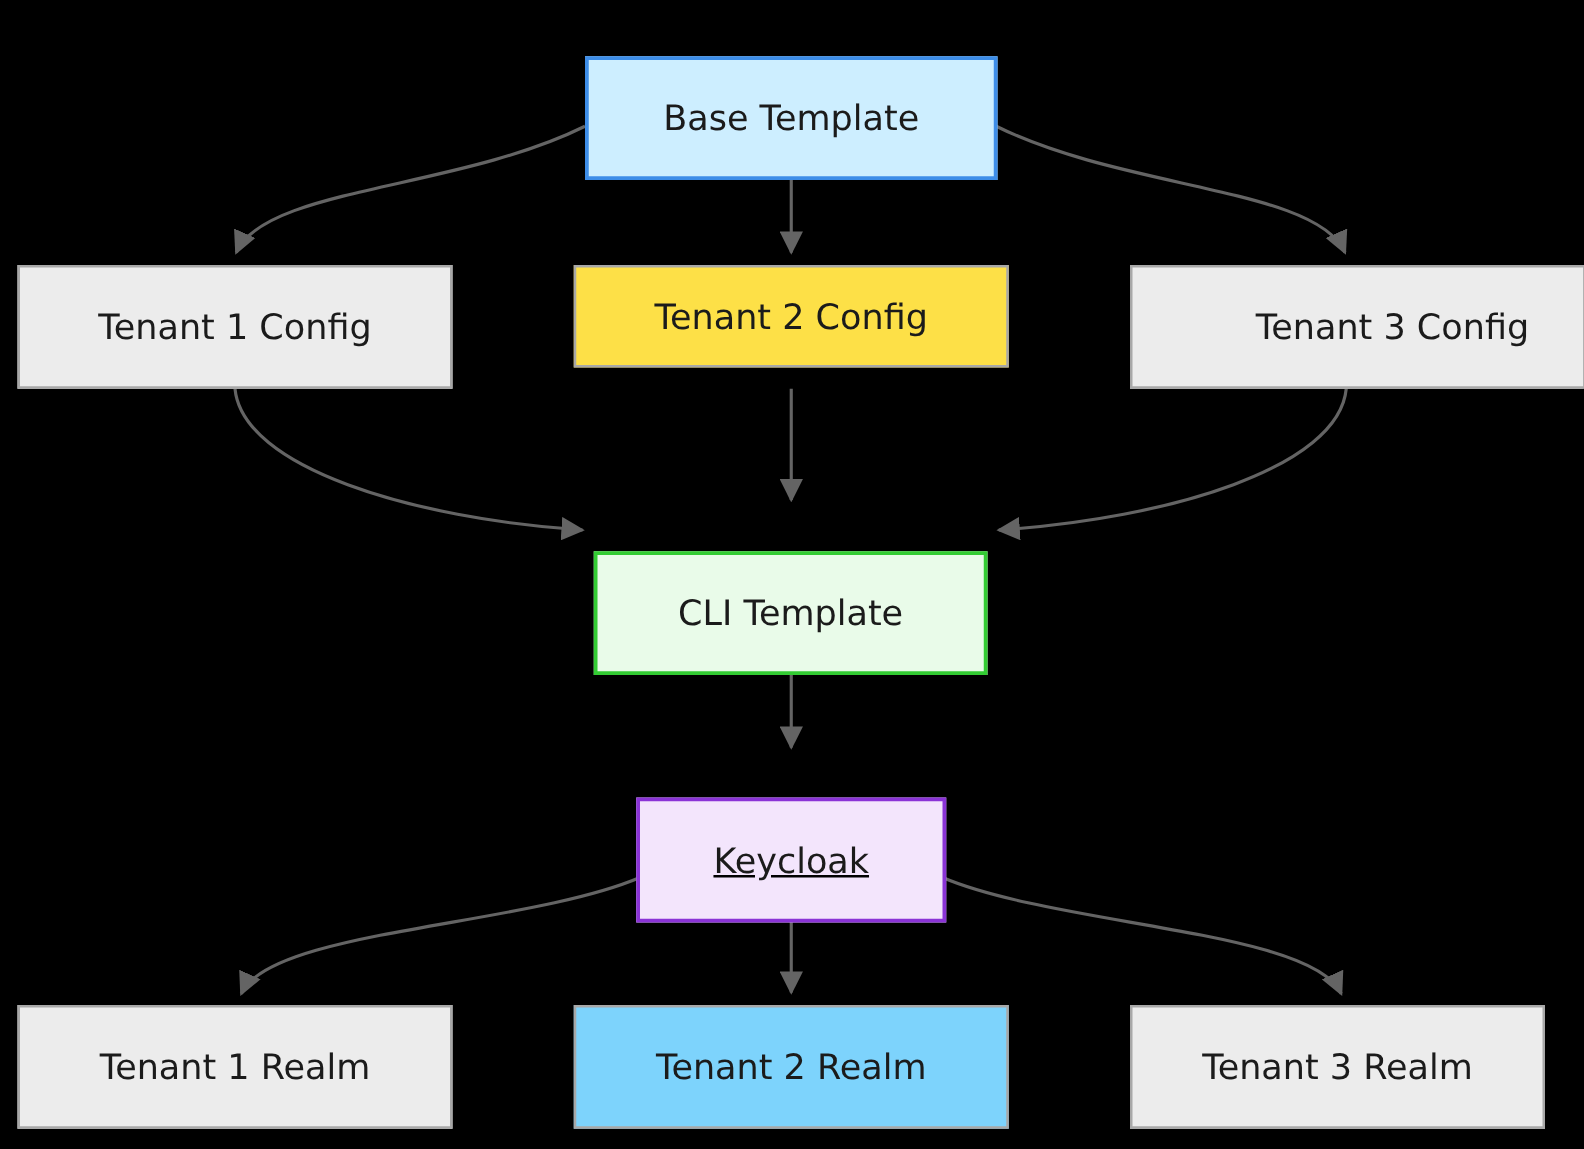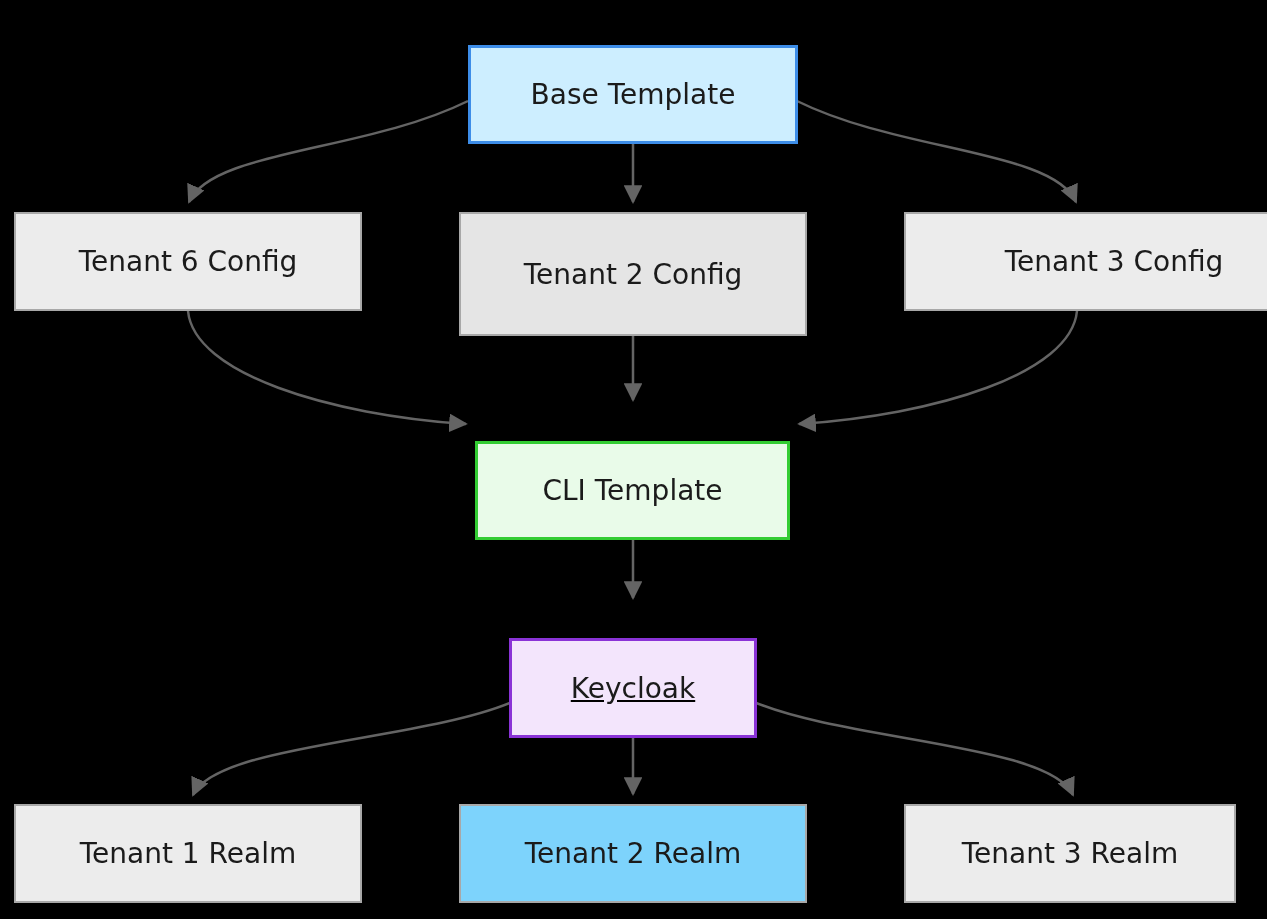--- a/index.html
+++ b/index.html
@@ -79,24 +79,24 @@
     <path class="edge" d="M 512 702 C 420 741 216 744 193 795" marker-end="url(#arrow)"></path>
     <path class="edge" d="M 633 707 L 633 794" marker-end="url(#arrow)"></path>
     <path class="edge" d="M 754 702 C 846 741 1050 744 1073 795" marker-end="url(#arrow)"></path>
   </svg>
 
   <div class="node accent" style="left: 468px; top: 14px; width: 330px; height: 99px; background: rgb(205, 238, 255); border-color: rgb(61, 141, 232);">
     <span class="label">Base Template</span>
   </div>
 
   <div class="node" style="left: 14px; top: 212px; width: 348px; height: 99px; background: rgb(236, 236, 236); border-color: rgb(168, 168, 168);">
-    <span class="label">Tenant 6 Config</span>
+    <span class="label">Tenant 1 Config</span>
   </div>
 
-  <div class="node" style="left: 459px; top: 212px; width: 348px; height: 124px; background: #e5e5e5; border-color: rgb(168, 168, 168); justify-content: center;">
+  <div class="node" style="left: 459px; top: 212px; width: 348px; height: 82px; background: #fde047; border-color: rgb(168, 168, 168); justify-content: center;">
     <span class="label">Tenant 2 Config</span>
   </div>
 
   <div class="node" style="left: 904px; top: 212px; width: 396px; height: 99px; background: rgb(236, 236, 236); border-color: rgb(168, 168, 168); padding-left: 24px;">
     <span class="label">Tenant 3 Config</span>
   </div>
 
   <div class="node accent" style="left: 475px; top: 410px; width: 315px; height: 99px; background: rgb(233, 251, 233); border-color: rgb(51, 204, 51);">
     <span class="label">CLI Template</span>
   </div>

